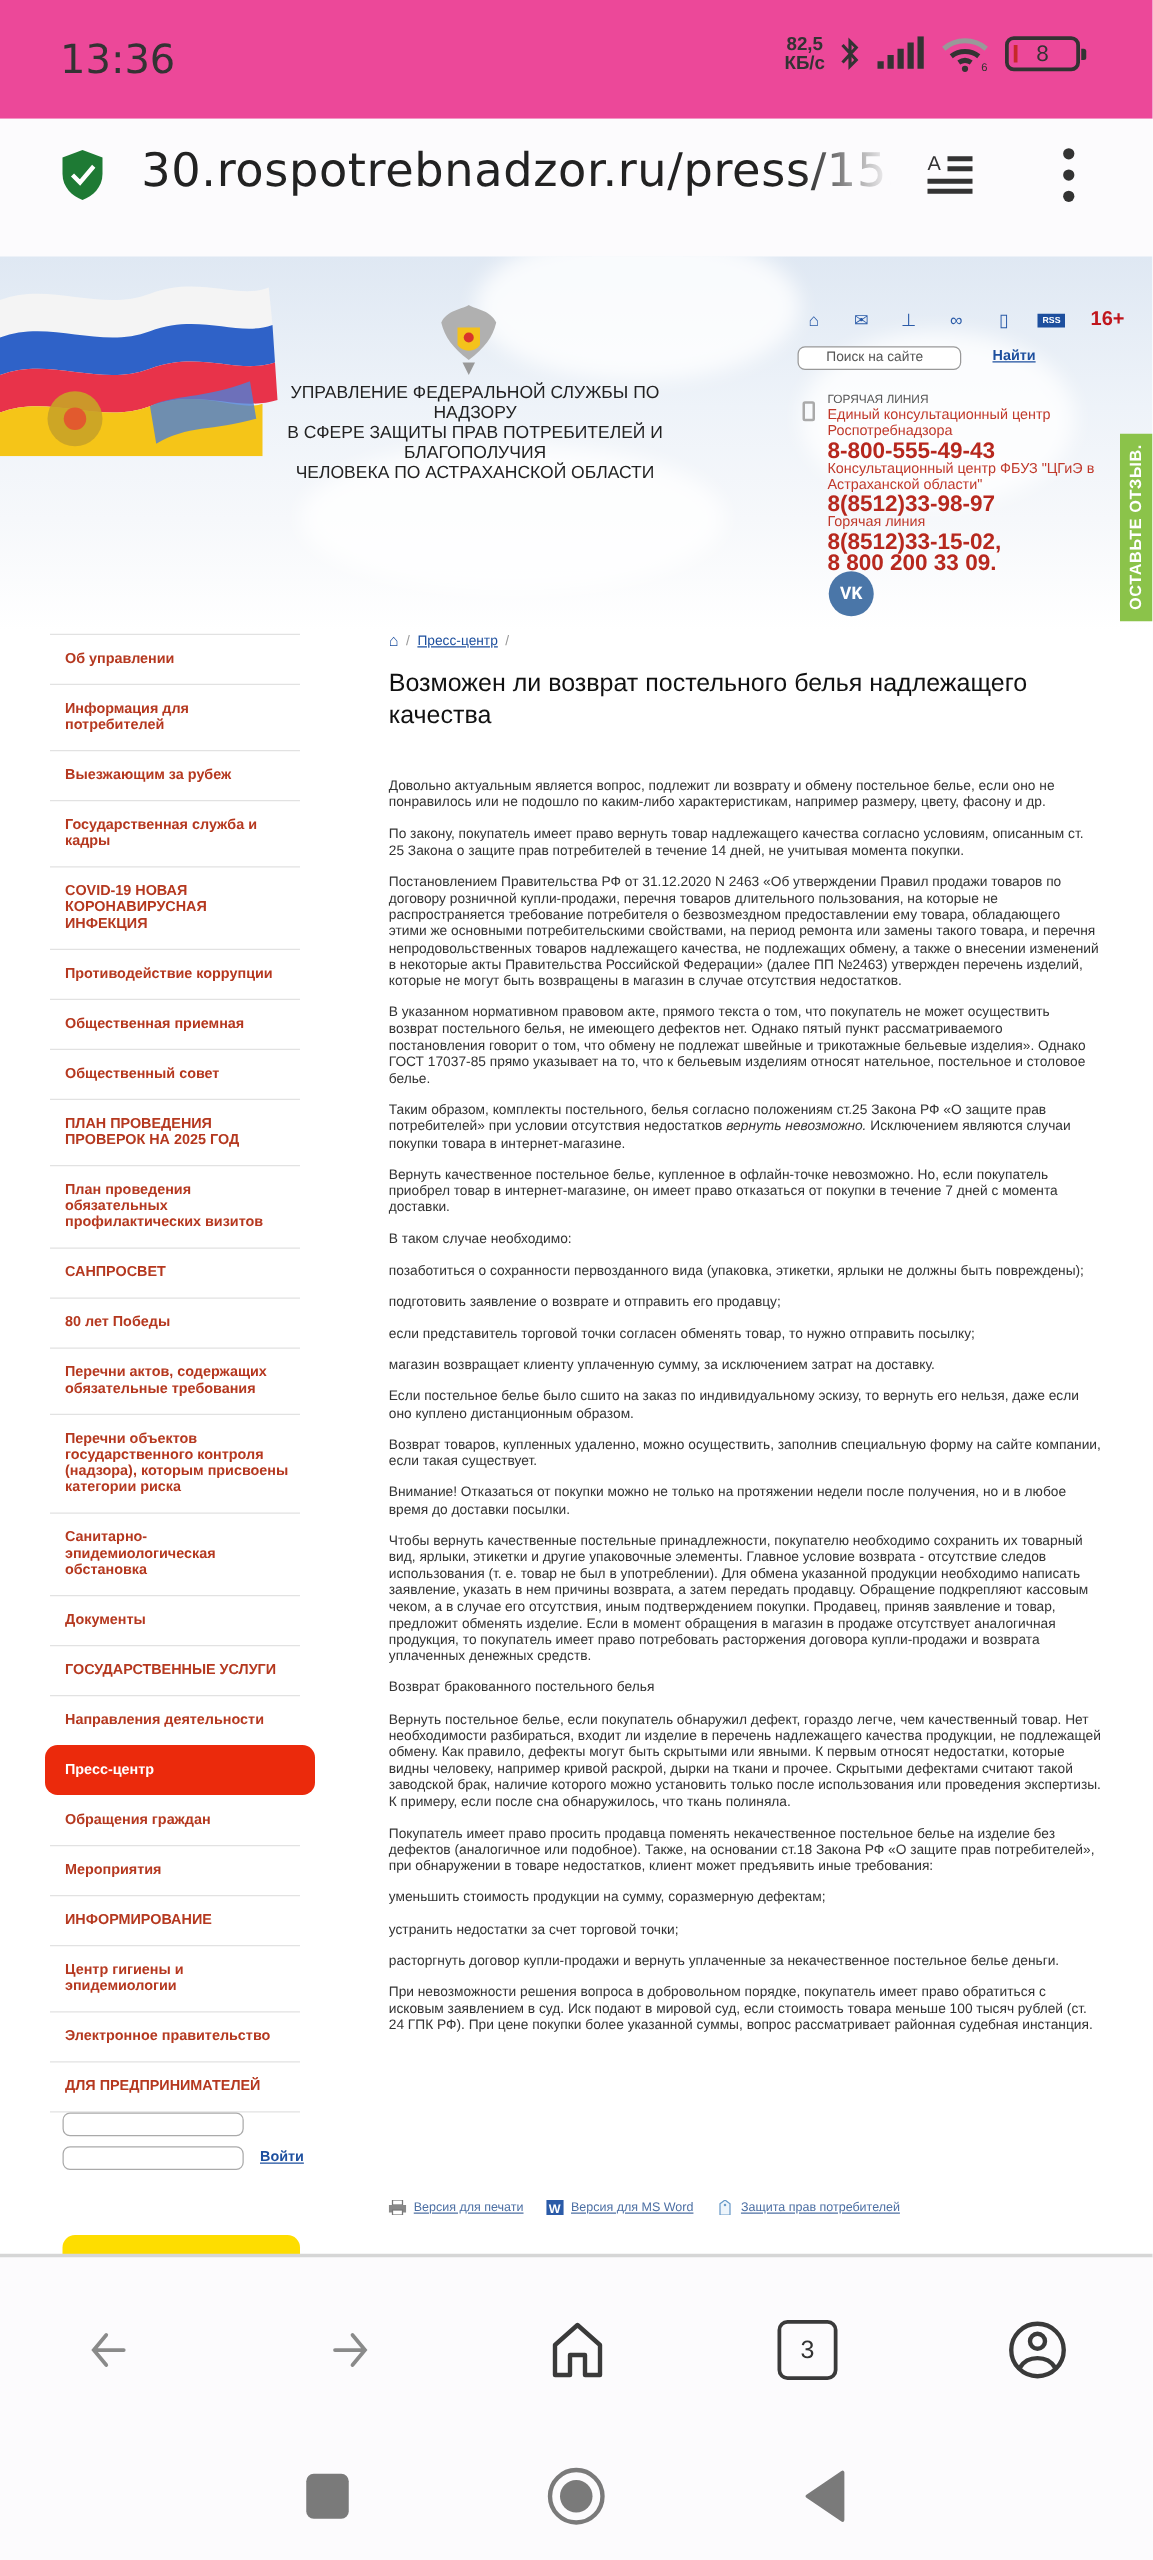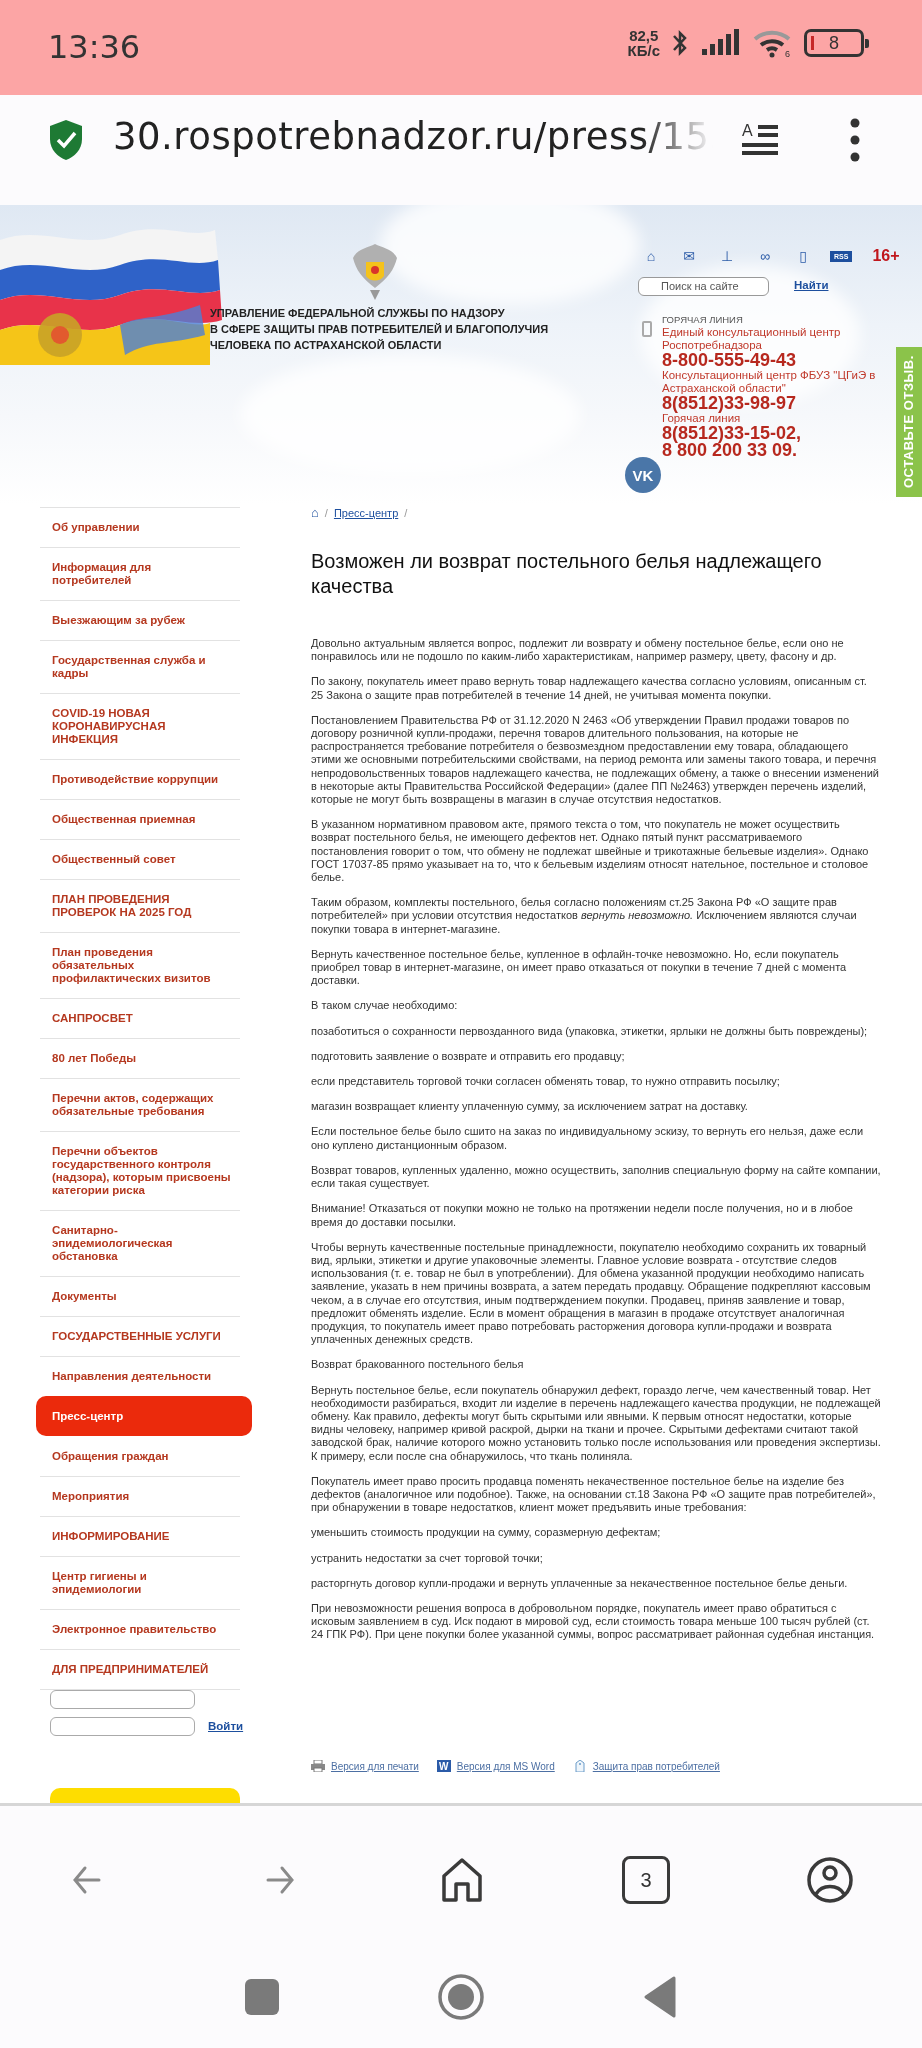--- a/index.html
+++ b/index.html
@@ -1,67 +1,67 @@
 <!DOCTYPE html>
 <html><head>
 <meta charset="utf-8">
 <style>
   * { box-sizing: border-box; margin: 0; padding: 0; }
   html, body { width: 922px; height: 2048px; overflow: hidden; background: #fcfbfd; font-family: "Liberation Sans", sans-serif; }
-  .statusbar { position: absolute; left: 0; top: 0; width: 922px; height: 95px; background: #fca5a5; }
+  .statusbar { position: absolute; left: 0; top: 0; width: 922px; height: 95px; background: #ec4899; }
   .sb-time { position: absolute; left: 48px; top: 28px; font-size: 32px; color: #333; font-family: "DejaVu Sans", sans-serif; }
   .sb-right { position: absolute; right: 58px; top: 28px; display: flex; align-items: center; gap: 10px; }
   .sb-speed { font-size: 15px; line-height: 15px; color: #333; text-align: center; font-weight: bold; }
   .battery { width: 60px; height: 28px; border: 3px solid #333; border-radius: 7px; position: relative; display: flex; align-items: center; justify-content: center; font-size: 18px; color: #333; }
   .battery::before { content: ""; position: absolute; left: 4px; top: 4px; width: 3px; height: 14px; background: #c62828; }
   .battery::after { content: ""; position: absolute; right: -8px; top: 7px; width: 4px; height: 9px; background: #333; border-radius: 0 2px 2px 0; }
 
   .urlbar { position: absolute; left: 0; top: 95px; width: 922px; height: 110px; background: #fcfbfd; }
   .shield { position: absolute; left: 48px; top: 24px; width: 36px; height: 42px; }
   .url { position: absolute; left: 113px; top: 20px; font-size: 37px; color: #222; white-space: nowrap; width: 600px; overflow: hidden; font-family: "DejaVu Sans", sans-serif; letter-spacing: 0.5px;
          -webkit-mask-image: linear-gradient(to right, #000 88%, transparent 100%); }
   .reader-icon { position: absolute; left: 740px; top: 24px; width: 42px; height: 42px; }
   .menu-dots { position: absolute; left: 848px; top: 22px; width: 14px; height: 46px; }
 
   .page { position: absolute; left: 0; top: 205px; width: 922px; height: 1600px; background: #fff; overflow: hidden; }
   .banner { position: absolute; left: 0; top: 0; width: 922px; height: 300px;
             background: linear-gradient(180deg, #dfe8f3 0%, #eef3f9 40%, #f6f8fb 70%, #fff 100%); }
   .cloud { position: absolute; border-radius: 50%; background: rgba(255,255,255,0.8); filter: blur(8px); }
   .flag { position: absolute; left: 0; top: 10px; width: 230px; height: 150px; }
   .emblem { position: absolute; left: 350px; top: 35px; width: 50px; height: 62px; }
-  .org-name { position: absolute; left: 210px; top: 100px; width: 340px; font-size: 11px; font-weight: bold; color: #222; line-height: 16px; }
+  .org-name { position: absolute; left: 210px; top: 100px; width: 340px; text-align: center; font-size: 14px; font-weight: normal; color: #222; line-height: 16px; }
 
   .topicons { position: absolute; left: 640px; top: 40px; display: flex; gap: 16px; align-items: center; }
   .ticon { width: 22px; height: 22px; display: flex; align-items: center; justify-content: center; color: #2b5ba8; font-size: 14px; }
   .rss { background: #1d4f9e; color: #fff; font-size: 7px; font-weight: bold; padding: 2px 4px; }
   .age { color: #c0161c; font-size: 16px; font-weight: bold; margin-left: 4px; }
   .search { position: absolute; left: 638px; top: 72px; width: 131px; height: 19px; border: 1px solid #999; border-radius: 6px; background: #fff; font-size: 11px; color: #555; padding-left: 22px; line-height: 17px; }
   .search-mag { position: absolute; left: 645px; top: 73px; font-size: 11px; color: #888; }
   .find { position: absolute; left: 794px; top: 74px; font-size: 11.5px; color: #1d4f9e; font-weight: bold; text-decoration: underline; }
   .hotline { position: absolute; left: 662px; top: 108px; width: 240px; font-size: 11.5px; line-height: 13px; color: #c0392b; }
   .hotline .lbl { color: #555; font-size: 9.5px; }
   .hotline .num { font-weight: bold; font-size: 18px; line-height: 17px; color: #b7281e; }
   .phone-icon { position: absolute; left: 642px; top: 116px; width: 10px; height: 16px; border: 2px solid #aaa; border-radius: 2px; }
-  .vk { position: absolute; left: 625px; top: 252px; width: 36px; height: 36px; border-radius: 50%; background: #4a76a8; color: #fff; font-size: 15px; font-weight: bold; display: flex; align-items: center; justify-content: center; }
+  .vk { position: absolute; left: 663px; top: 252px; width: 36px; height: 36px; border-radius: 50%; background: #4a76a8; color: #fff; font-size: 15px; font-weight: bold; display: flex; align-items: center; justify-content: center; font-family: Liberation Mono, monospace; }
   .feedback { position: absolute; left: 896px; top: 142px; width: 26px; height: 150px; background: #8bc34a; color: #fff; writing-mode: vertical-rl; transform: rotate(180deg); font-size: 13px; font-weight: bold; text-align: center; line-height: 26px; letter-spacing: 0.5px; }
 
   .sidebar { position: absolute; left: 40px; top: 302px; width: 200px; }
   .nav-item { display: block; border-top: 1.5px solid #e2e2e2; padding: 13px 8px 13px 12px; font-size: 11.5px; font-weight: bold; color: #b5381f; line-height: 13px; min-height: 40px; display: flex; align-items: center; }
   .nav-item.active { background: #eb2a0c; color: #fff; border-radius: 10px; margin-left: -4px; width: 216px; border-top: none; padding-left: 16px; }
   .nav-item.after-active { border-top: none; }
   .nav-end { border-top: 1.5px solid #e2e2e2; }
   .login { position: absolute; left: 50px; top: 1485px; }
   .login input { display: block; width: 145px; height: 19px; border: 1px solid #aaa; border-radius: 6px; margin-bottom: 8px; background: #fff; }
   .login-btn { position: absolute; left: 158px; top: 30px; font-size: 11.5px; font-weight: bold; color: #1d4f9e; text-decoration: underline; }
   .yellow { position: absolute; left: 50px; top: 1583px; width: 190px; height: 30px; background: #fedd00; border-radius: 10px 10px 0 0; }
 
   .content { position: absolute; left: 311px; top: 300px; width: 570px; color: #333; }
   .crumbs { font-size: 11px; color: #999; display: flex; gap: 6px; align-items: center; }
   .crumbs a { color: #1d4f9e; text-decoration: underline; }
-  .title { margin-top: 29px; font-size: 20px; color: #111; line-height: 25px; font-weight: normal; }
+  .title { margin-top: 15px; font-size: 20px; color: #111; line-height: 25px; font-weight: normal; }
   .body { margin-top: 38px; font-size: 11px; line-height: 13.2px; color: #333; }
   .body p { margin-bottom: 12px; }
   .body em { font-style: italic; }
   .actions { position: absolute; left: 311px; top: 1555px; display: flex; gap: 18px; font-size: 10px; }
   .actions a { color: #4c6fa3; text-decoration: underline; display: flex; align-items: center; gap: 6px; }
   .aicon { display: inline-block; width: 14px; height: 12px; }
 
   .page-bottom-line { position: absolute; left: 0; top: 1803px; width: 922px; height: 3px; background: #d6d6d6; }
   .browser-nav { position: absolute; left: 0; top: 1806px; width: 922px; height: 140px; background: #fcfbfd; }
   .bn { position: absolute; top: 50px; width: 48px; height: 48px; }

